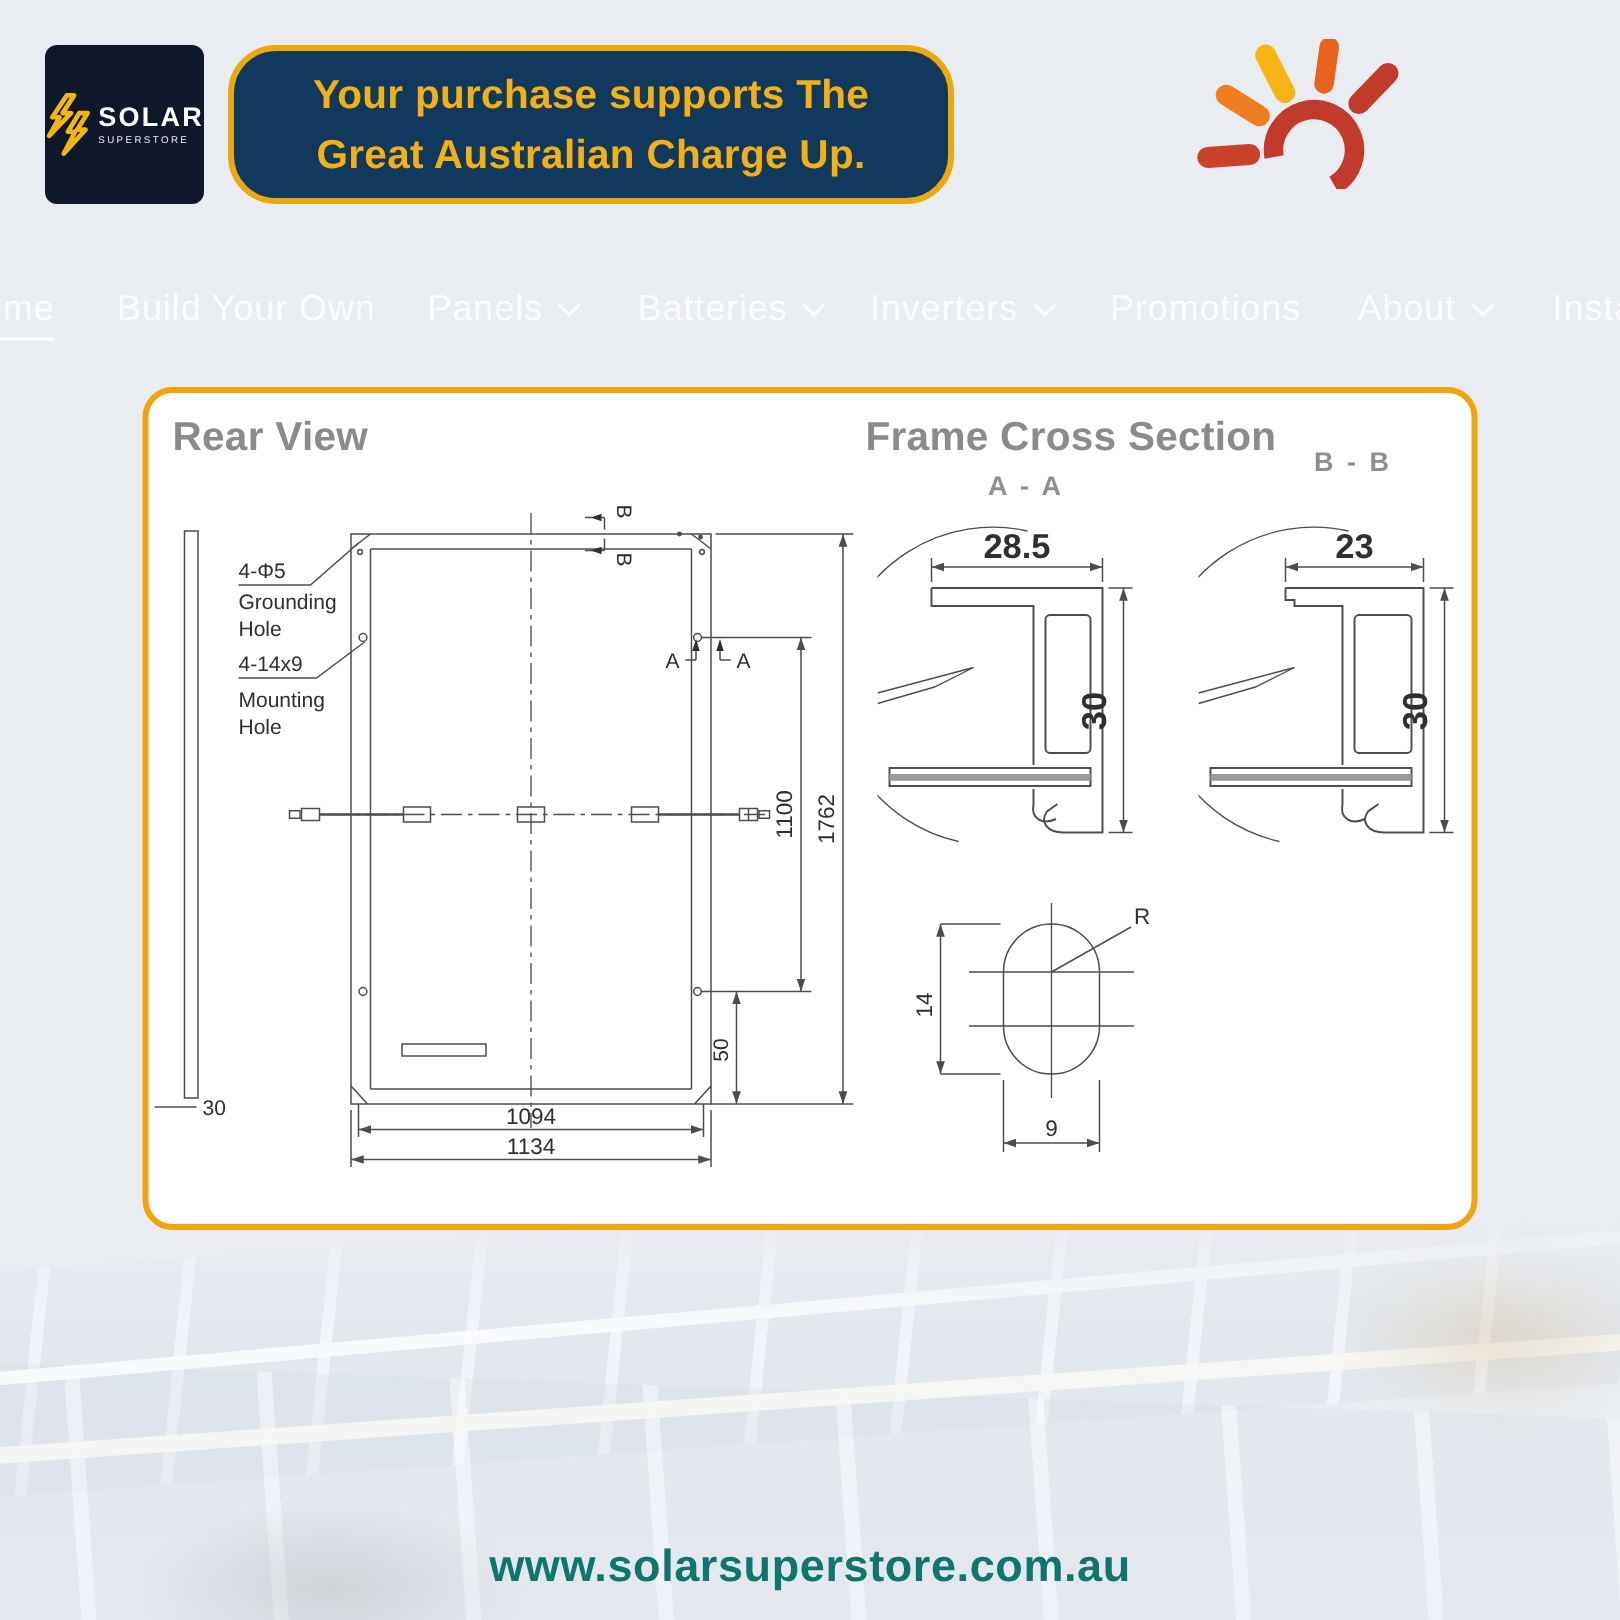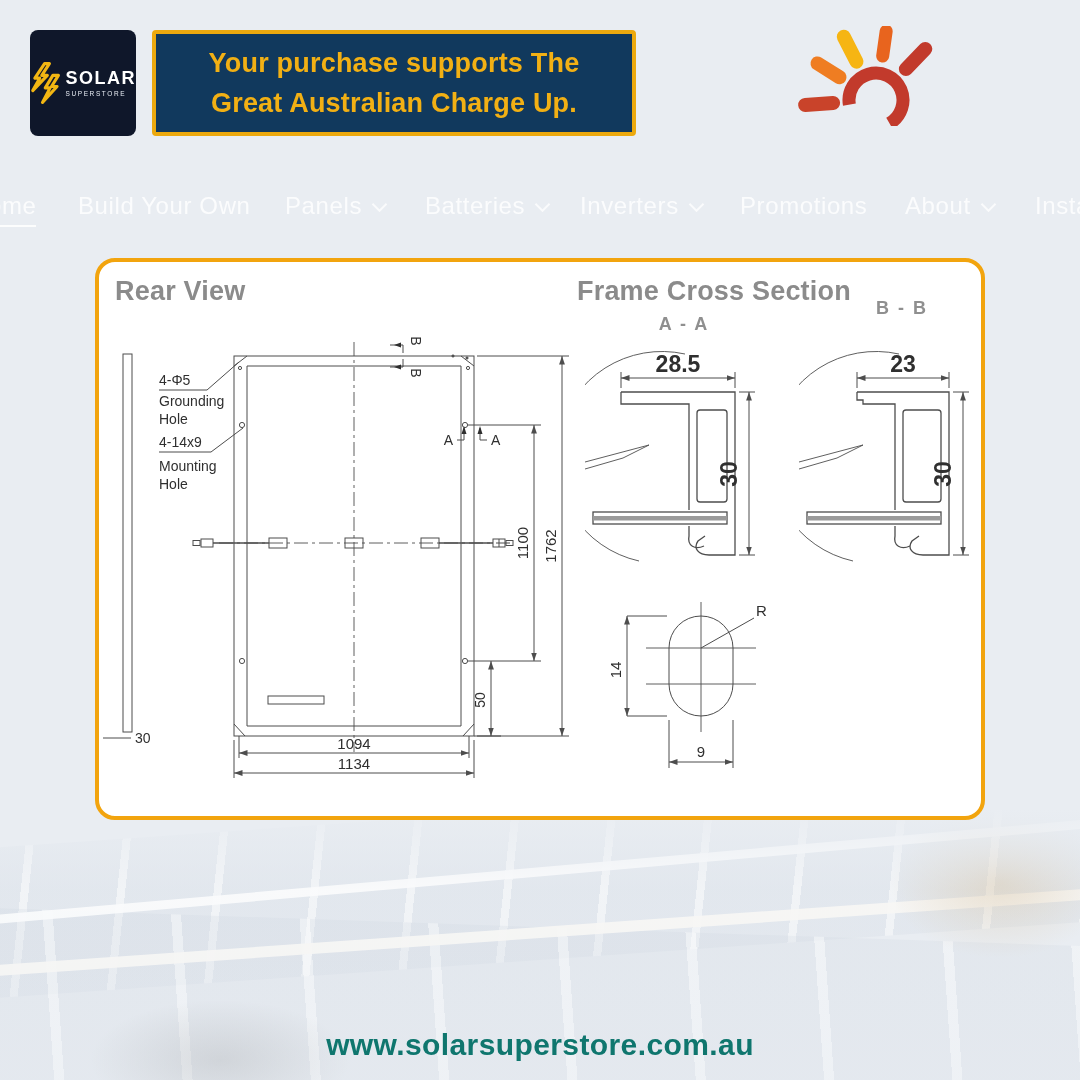--- a/index.html
+++ b/index.html
@@ -22,21 +22,21 @@
     background:radial-gradient(closest-side,rgba(210,182,138,.45),rgba(210,182,138,0));}
   .bg-dark{position:absolute;left:90px;bottom:-40px;width:260px;height:120px;
     background:radial-gradient(closest-side,rgba(70,70,70,.22),rgba(70,70,70,0));}
   .bg-fade{position:absolute;inset:0;background:linear-gradient(180deg,#e9edf2 0%,rgba(233,237,242,.25) 30%,rgba(233,237,242,.45) 100%);}
   
   .logo-tile{position:absolute;left:30px;top:30px;width:106px;height:106px;border-radius:8px;
     background:#0f172a;display:flex;align-items:center;justify-content:center;gap:5px;cursor:pointer;}
   .logo-word{color:#fff;font-weight:bold;font-size:18px;letter-spacing:1.5px;line-height:1;}
   .logo-sub{color:#e8edf4;font-size:6.5px;letter-spacing:1.6px;margin-top:3px;}
   .banner{position:absolute;left:152px;top:30px;width:484px;height:106px;box-sizing:border-box;
-    background:#11395d;border:4px solid #eca90e;border-radius:4px;
+    background:#11395d;border:4px solid #eca90e;border-radius:32px;
     display:flex;flex-direction:column;align-items:center;justify-content:center;}
   .banner-line{color:#f2b014;font-weight:bold;font-size:27px;line-height:1.5;letter-spacing:.2px;}
   .cs-logo{position:absolute;left:698px;top:26px;width:356px;height:148px;text-align:center;}
   .cs-word{color:#c23a2c;font-size:48px;font-weight:600;letter-spacing:-0.5px;line-height:1;margin-top:2px;}
   
   .nav{position:absolute;left:0;top:192px;width:1080px;height:36px;white-space:nowrap;}
   .nav-item{position:absolute;top:0;color:rgba(255,255,255,.82);font-size:24px;letter-spacing:.6px;cursor:pointer;}
   .nav-item.active{border-bottom:2px solid rgba(255,255,255,.85);padding-bottom:5px;}
   .chev{display:inline-block;width:9px;height:9px;border-right:2px solid rgba(255,255,255,.75);
     border-bottom:2px solid rgba(255,255,255,.75);transform:rotate(45deg);margin:0 0 4px 12px;}

